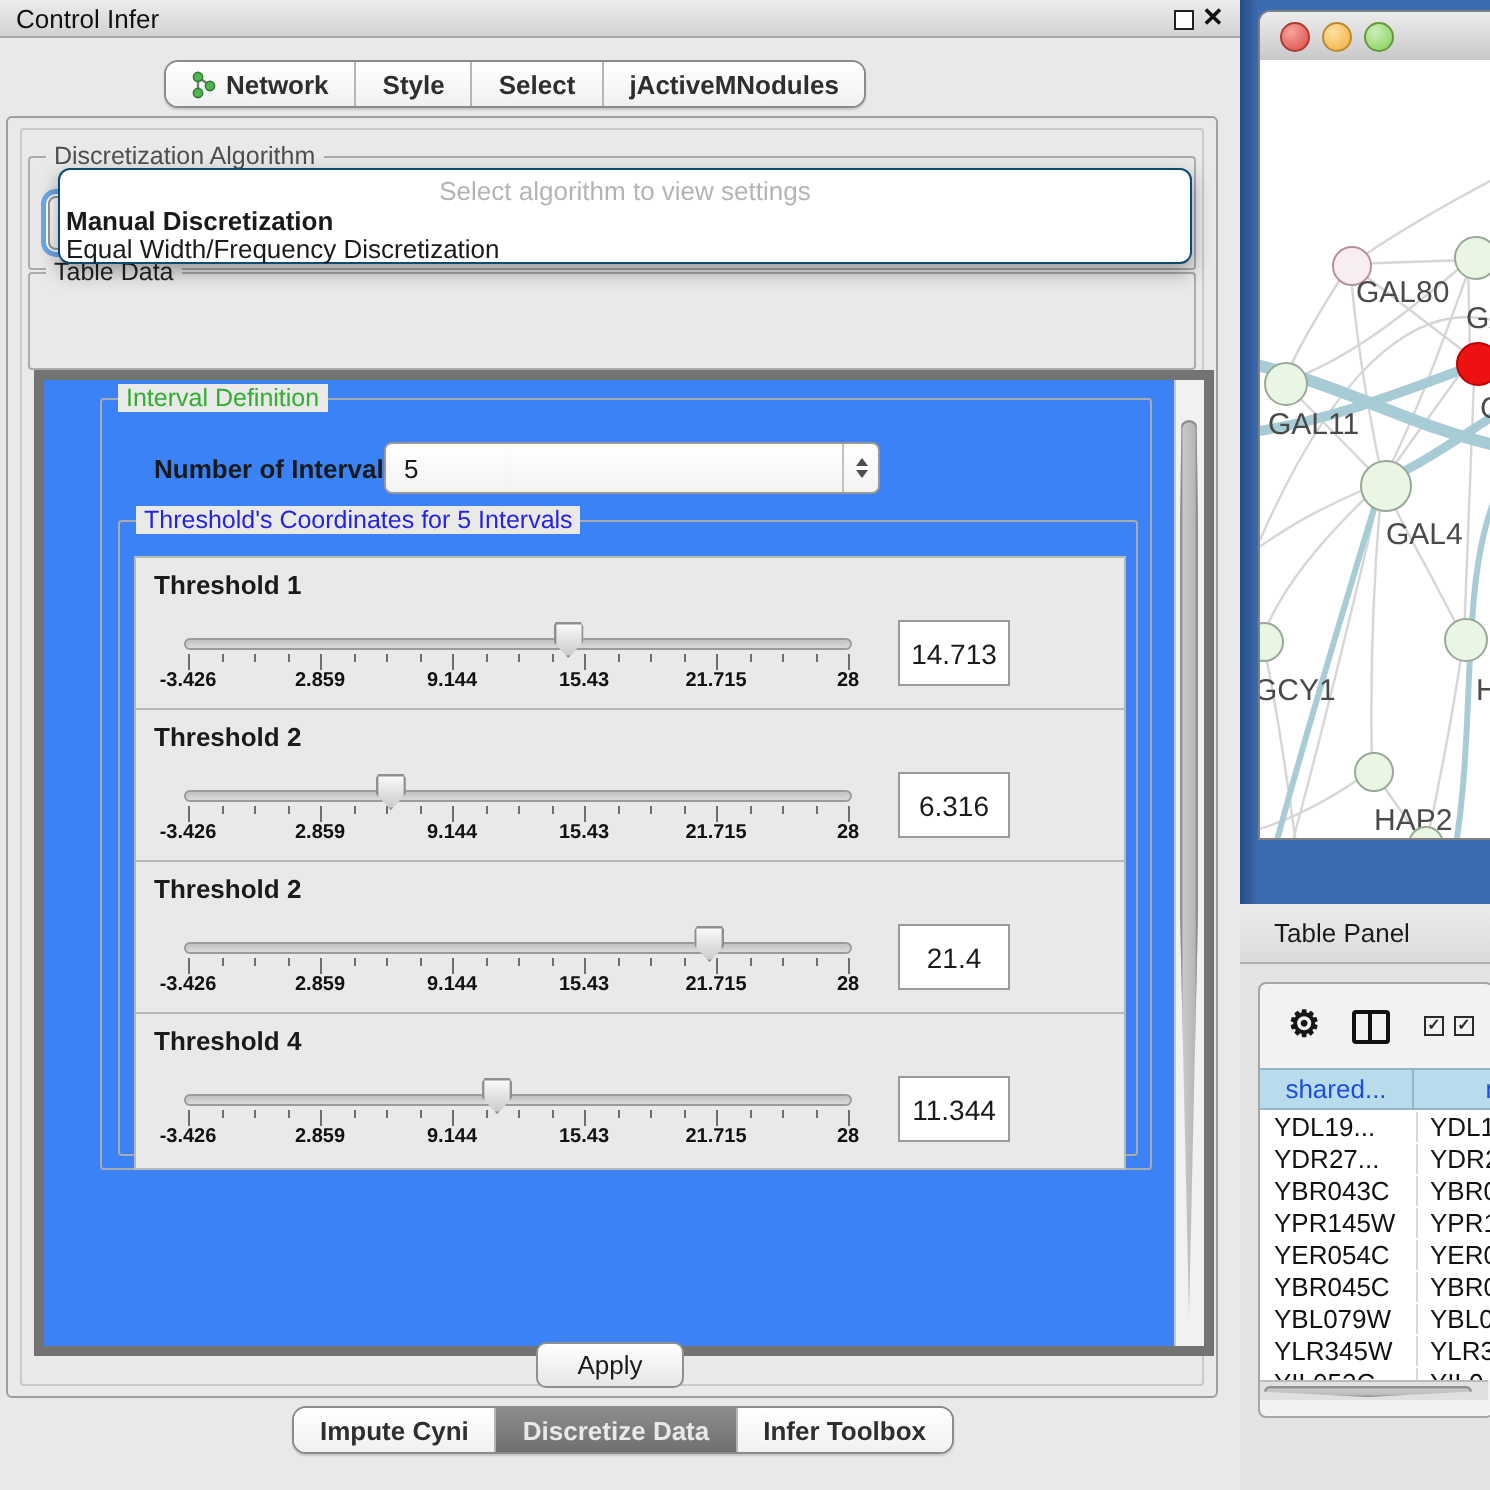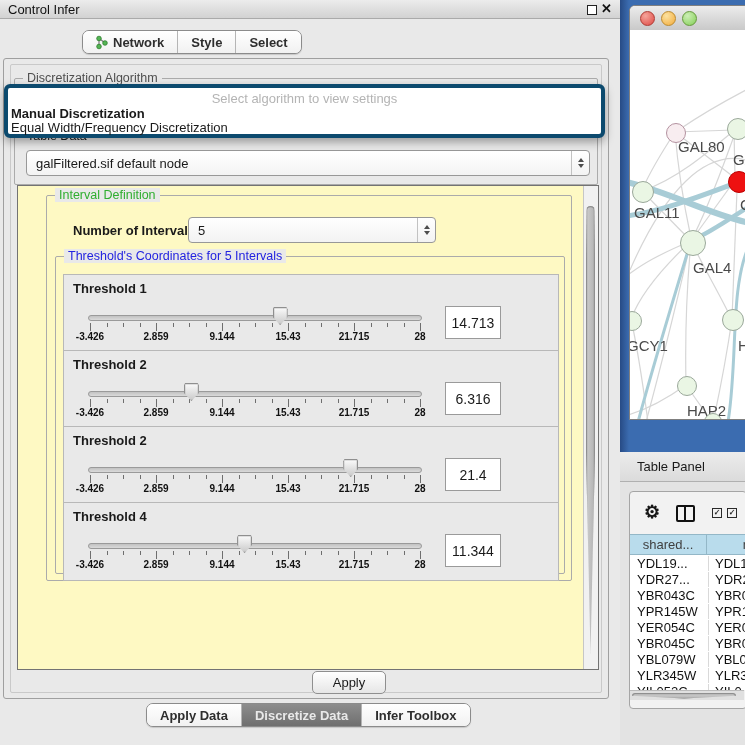--- a/index.html
+++ b/index.html
@@ -44,28 +44,28 @@
   .combo .val{flex:1;padding-left:9px;white-space:nowrap;overflow:hidden;}
   .combo .stepper{width:17px;align-self:stretch;border-left:1px solid #c2c2c2;
     display:flex;flex-direction:column;align-items:center;justify-content:center;gap:2px;}
   .tri-up{width:0;height:0;border-left:3.5px solid transparent;border-right:3.5px solid transparent;
     border-bottom:4.5px solid #4d4d4d;}
   .tri-dn{width:0;height:0;border-left:3.5px solid transparent;border-right:3.5px solid transparent;
     border-top:4.5px solid #4d4d4d;}
   .focusring{box-shadow:0 0 0 1px #fff,0 0 0 3.5px #6da7e3;}
 
   
-  .popup{left:4px;top:84px;width:565px;height:46px;background:#fff;border:4px solid #0c4a6e;
-    border-radius:6px;box-shadow:0 4px 10px rgba(0,0,0,.35);z-index:20;padding-left:28px;}
+  .popup{left:29px;top:84px;width:565px;height:46px;background:#fff;border:1px solid #0c4a6e;
+    border-radius:6px;box-shadow:0 4px 10px rgba(0,0,0,.35);z-index:20;}
   .popup .ph{position:absolute;top:3px;left:0;width:100%;text-align:center;color:#b4b4b4;}
   .popup .it{position:absolute;left:3px;white-space:nowrap;}
 
   
-  .scrollpane{left:17px;top:185px;width:580px;height:483px;border:1px solid #737373;
-    background:#fef9c3;overflow:hidden;}
+  .scrollpane{left:17px;top:185px;width:580px;height:483px;border:5px solid #737373;
+    background:#3b82f6;overflow:hidden;}
   .vscroll{position:absolute;top:0;right:0;width:14px;height:100%;background:#f1f1f1;
     border-left:1px solid #c6c6c6;}
   .vscroll .thumb{position:absolute;left:2px;width:9px;background:linear-gradient(90deg,#cdcdcd,#b2b2b2);
     border-radius:5px;}
 
   
   .tbox{position:absolute;left:45px;width:494px;height:77px;border:1px solid #b8b8b8;background:#e9e9e9;}
   .tbox .tlabel{position:absolute;left:9px;top:6px;font-weight:bold;}
   .track{position:absolute;left:24px;top:40px;width:332px;height:4px;border:1px solid #9a9a9a;
     border-radius:3px;background:linear-gradient(#c2c2c2,#dadada);}
@@ -76,21 +76,21 @@
   .ticklab{position:absolute;width:64px;top:56px;text-align:center;font-size:10px;font-weight:bold;color:#111;}
   .vbox{position:absolute;left:381px;top:31px;width:54px;height:31px;background:#fff;
     border:1px solid #9a9a9a;display:flex;align-items:center;justify-content:center;font-size:14px;}
 
   
   .attr-list{position:absolute;background:#fff;overflow:hidden;}
   .attr-item{padding:1px 0 1px 11px;line-height:15px;}
 
   
   .btn{background:linear-gradient(#ffffff,#e6e6e6);border:1px solid #8f8f8f;border-radius:5px;
-    display:flex;align-items:center;justify-content:center;font-size:13px;margin-left:44px;}
+    display:flex;align-items:center;justify-content:center;font-size:13px;}
 
   
   .net-region{left:620px;top:0;width:125px;height:453px;
     background:linear-gradient(90deg,#274b85,#3b6cb0 9px);}
   .net-window{left:629px;top:5px;width:116px;height:413px;border:1px solid #7f7f7f;
     border-radius:6px 0 0 0;overflow:hidden;background:#fff;}
   .net-titlebar{position:absolute;left:0;top:0;width:100%;height:24px;
     background:linear-gradient(#ececec,#c9c9c9);border-bottom:1px solid #9a9a9a;}
   .tl{position:absolute;top:5px;width:13px;height:13px;border-radius:50%;}
   .tl.red{left:10px;background:radial-gradient(circle at 35% 30%,#f5a59b,#de4944);border:1px solid #ad3b34;}
@@ -108,21 +108,21 @@
   .tp-container{left:629px;top:491px;width:116px;height:216px;border:1px solid #a5a5a5;
     border-radius:4px;background:#f2f2f2;overflow:hidden;}
   .tp-toolbar{position:absolute;left:0;top:0;width:100%;height:42px;}
   .gear{position:absolute;left:14px;top:9px;font-size:18px;font-weight:bold;color:#161616;}
   .colsico{position:absolute;left:46px;top:13px;width:15px;height:13px;border:2px solid #111;border-radius:2px;}
   .colsico:before{content:"";position:absolute;left:6px;top:0;width:2px;height:100%;background:#111;}
   .cb{position:absolute;top:16px;width:8px;height:8px;border:1.5px solid #2a2a2a;font-size:8px;
     line-height:8px;text-align:center;font-weight:bold;color:#2a2a2a;}
   .tp-header{position:absolute;left:0;top:42px;width:200px;height:21px;display:flex;}
   .tp-hcell{background:#b9dcec;border:1px solid #93b7c7;border-left:none;height:19px;
-    display:flex;align-items:center;justify-content:center;font-size:13px;color:#404040;}
+    display:flex;align-items:center;justify-content:center;font-size:13px;color:#1d4ed8;}
   .tp-rows{position:absolute;left:0;top:63px;width:200px;height:135px;overflow:hidden;background:#fff;}
   .tp-row{display:flex;height:16px;align-items:center;font-size:13px;color:#111;}
   .tp-c1{width:78px;padding-left:7px;box-sizing:border-box;white-space:nowrap;overflow:hidden;}
   .tp-c2{width:80px;padding-left:6px;white-space:nowrap;}
   .hscroll{position:absolute;left:0;top:198px;width:114px;height:9px;background:#e0e0e0;border-top:1px solid #bbb;}
   .hscroll .thumb{position:absolute;left:2px;top:1.5px;width:104px;height:6px;border-radius:3px;
     background:linear-gradient(#cfcfcf,#b5b5b5);}
 
   .net-ico svg{display:block;}
 </style>
@@ -147,20 +147,23 @@
           </svg>
         </span>
         <span>Network</span>
       </div>
       <div class="seg">
         <span>Style</span>
       </div>
       <div class="seg">
         <span>Select</span>
       </div>
+      <div class="seg">
+        <span>jActiveMNodules</span>
+      </div>
     </div>
 
   <div class="abs outer-panel"></div>
   <div class="abs inner-panel"></div>
 
   <div class="abs group" style="left:14px;top:78px;width:582px;height:55px;">
     <span class="group-label lbl-gray">Discretization Algorithm</span>
   </div>
   <div class="abs combo focusring" style="left:24px;top:98px;width:566px;height:25px;z-index:5;">
     <span class="val"></span>
@@ -173,27 +176,20 @@
   <div class="abs popup">
     <div class="ph">Select algorithm to view settings</div>
     <div id="popup-items">
         <div class="it" style="top: 18px; font-weight: bold;">Manual Discretization</div>
         <div class="it" style="top: 32px; font-weight: normal;">Equal Width/Frequency Discretization</div>
       </div>
   </div>
 
   <div class="abs group" style="left:14px;top:136px;width:582px;height:47px;">
     <span class="group-label lbl-gray" style="color:#222;">Table Data</span>
-  </div>
-  <div class="abs combo" style="left:26px;top:150px;width:562px;height:24px;">
-    <span class="val">galFiltered.sif default node</span>
-    <span class="stepper">
-        <span class="tri-up"></span>
-        <span class="tri-dn"></span>
-      </span>
   </div>
 
   <div class="abs scrollpane">
 
     <div class="abs group" style="left:28px;top:9px;width:524px;height:384px;">
       <span class="group-label lbl-green">Interval Definition</span>
       <span class="abs" style="left:26px;top:27px;font-weight:bold;">Number of Intervals</span>
       <div class="abs combo" style="left:141px;top:21px;width:246px;height:24px;">
         <span class="val">5</span>
         <span class="stepper">
@@ -346,21 +342,21 @@
       <div class="thumb" style="top:20px;height:448px;"></div>
     </div>
   </div>
 
   <div class="abs btn" style="left:268px;top:671px;width:72px;height:21px;">
     <span>Apply</span>
   </div>
 
   <div class="abs segbar" id="bottom-tabs">
       <div class="seg">
-        <span>Apply Data</span>
+        <span>Impute Cyni</span>
       </div>
       <div class="seg sel">
         <span>Discretize Data</span>
       </div>
       <div class="seg">
         <span>Infer Toolbox</span>
       </div>
     </div>
 
   <div class="abs net-region"></div>

